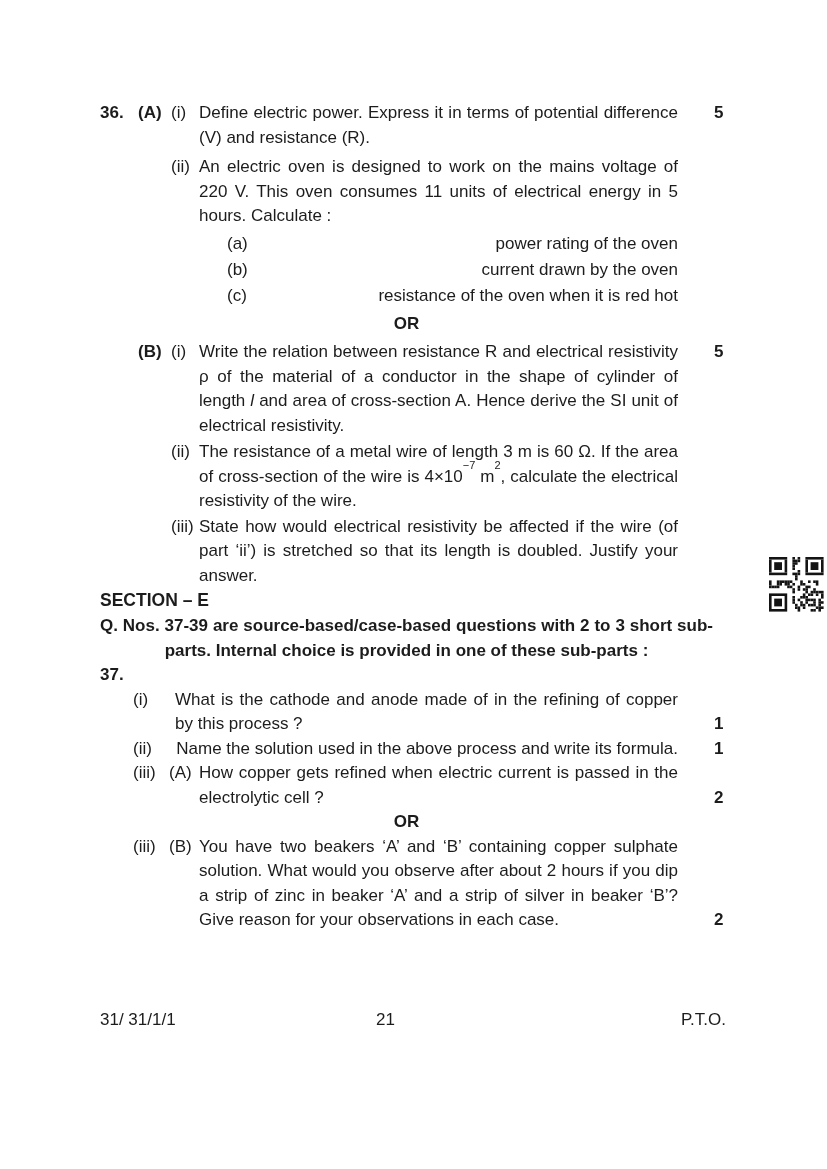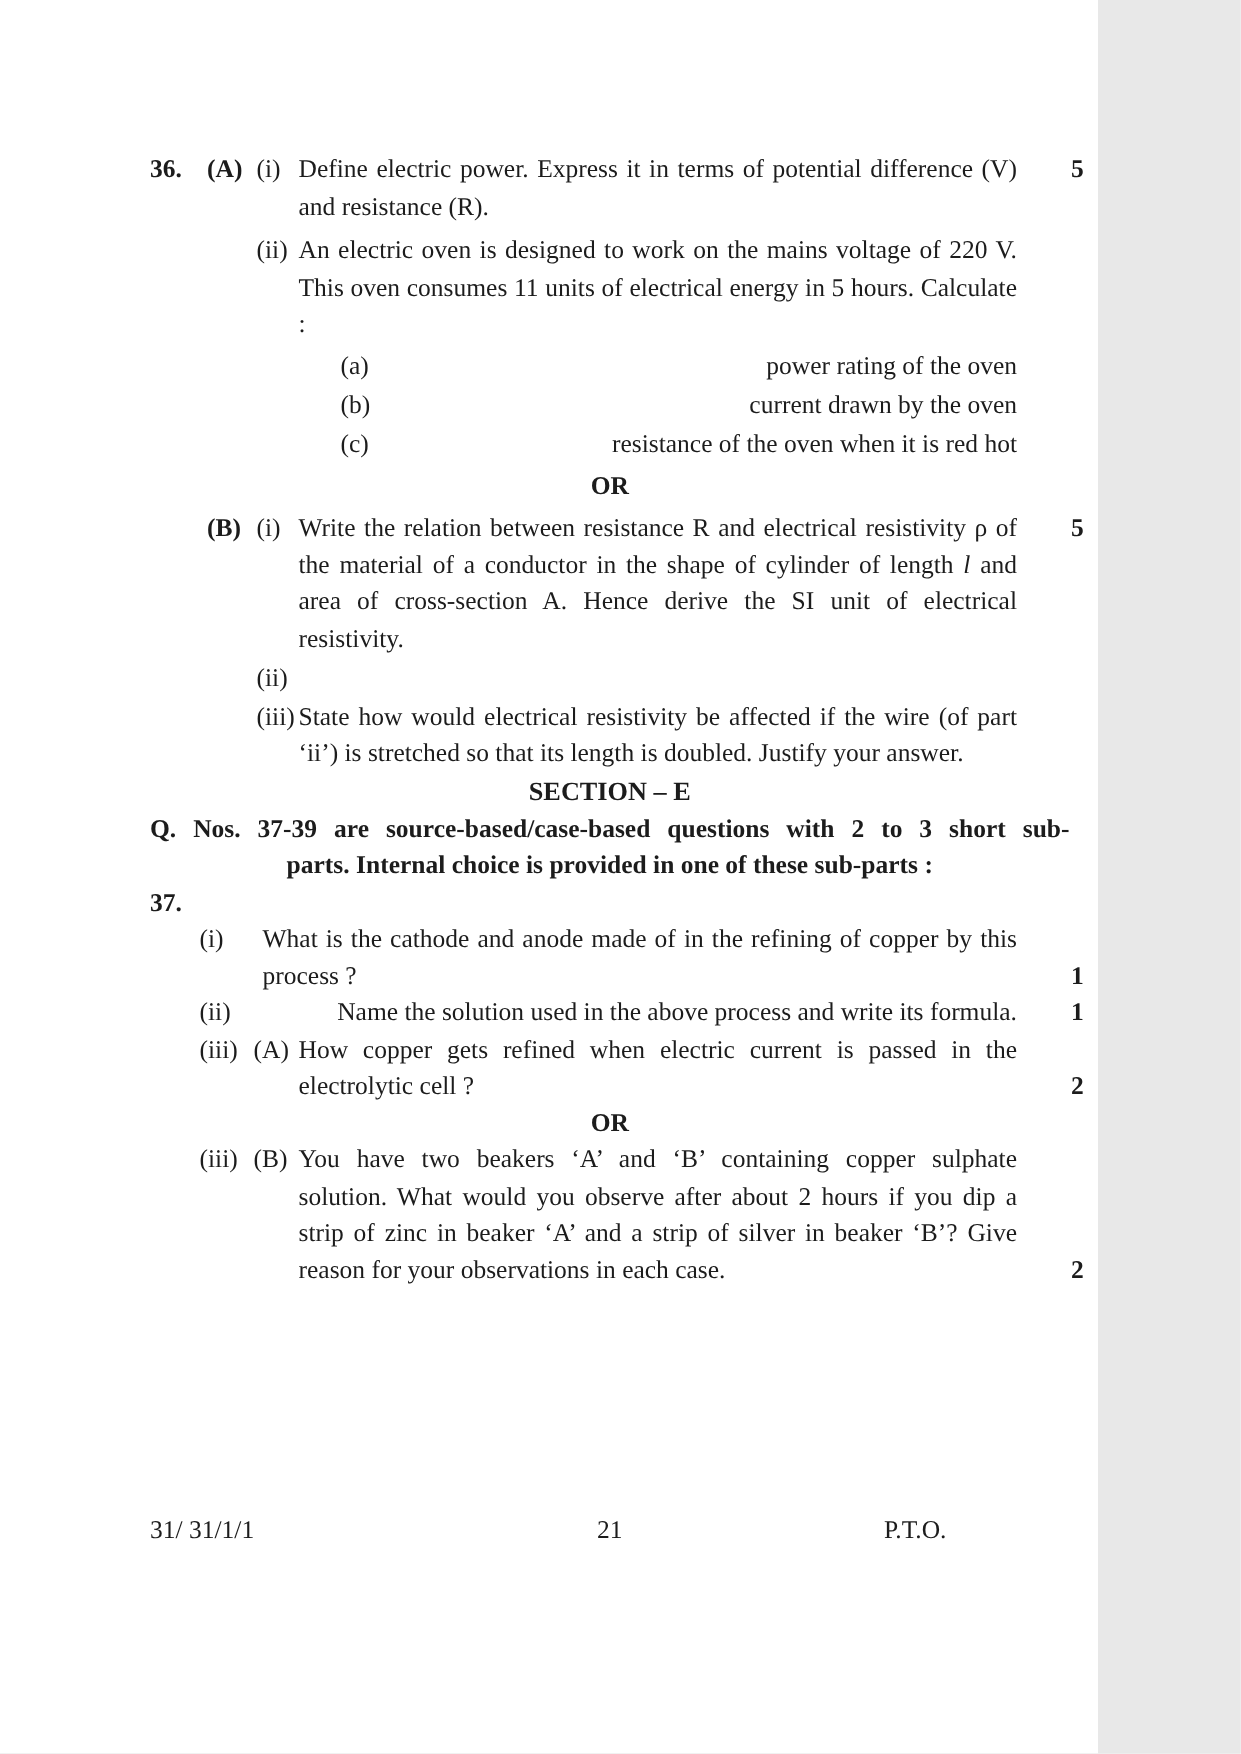--- a/index.html
+++ b/index.html
@@ -1,21 +1,21 @@
 <!DOCTYPE html>
 <html><head>
 <meta charset="utf-8">
 <style>
   html,body{margin:0;padding:0;background:#e8e8e8;}
   .page{
     position:relative;
-    width:732px;height:1169px;
+    width:827px;height:1169px;
     background:#ffffff;
     overflow:hidden;
-    font-family:Liberation Serif, serif;
+    font-family:Liberation Sans, sans-serif;
     color:#1c1c1c;
     font-size:17px;
     line-height:24.5px;
   }
   .content{
     position:relative;
     margin-left:100px;
     width:613px;
     padding-top:101px;
   }
@@ -30,35 +30,35 @@
   .sp33{min-width:33px;}   
   .roman37{min-width:42px;}
   .roman37s{min-width:36px;}
   .letter37{min-width:30px;}
   .abclabel{min-width:30px;}
   .qtext{flex:1 1 auto;text-align:justify;}
   .qtext.noj{text-align:right;}
   .mark{position:absolute;left:614px;top:0;font-weight:bold;}
   .mark-b{position:absolute;left:614px;bottom:0;font-weight:bold;}
   .center-head{text-align:center;font-weight:bold;}
-  .section-head{text-align:center;font-weight:bold;font-size:17.5px;}
+  .section-head{text-align:left;font-weight:bold;font-size:17.5px;}
   .instr{font-weight:bold;text-align:center;}
   .just-force{text-align:justify;text-align-last:justify;}
   sup{font-size:11px;line-height:0;position:relative;top:-6px;}
   .mb5{margin-bottom:5px;}
   .mb4{margin-bottom:4px;}
   .mb35{margin-bottom:3.5px;}
   .mb3{margin-bottom:3px;}
   .mb2{margin-bottom:2px;}
   .mb15{margin-bottom:1.5px;}
   .mb1{margin-bottom:1px;}
   .mb0{margin-bottom:0;}
   .footer-item{position:absolute;top:1008px;}
   .f-left{left:100px;}
-  .f-center{left:398px;}
+  .f-center{left:376px;}
   .f-right{right:101px;text-align:center;}
   .qr{position:absolute;left:769px;top:557px;width:57px;height:55px;}
 </style>
 </head>
 <body>
 
 <div class="page">
   <div class="content">
 
     <div class="qrow mb5">
@@ -97,20 +97,21 @@
       <span class="c qnum"></span>
       <span class="c letter">(B)</span>
       <span class="c roman">(i)</span>
       <div class="qtext"><span>Write the relation between resistance R and electrical resistivity ρ of the material of a conductor in the shape of cylinder of length </span><span style="font-style: italic;">l</span><span> and area of cross-section A. Hence derive the SI unit of electrical resistivity.</span></div>
       <span class="mark">5</span>
     </div>
 
     <div class="qrow mb1">
       <span class="c sp68"></span>
       <span class="c roman">(ii)</span>
+      <div class="qtext"><span>The resistance of a metal wire of length 3 m is 60 Ω. If the area of cross-section of the wire is 4×10</span><sup>−7</sup><span> m</span><sup>2</sup><span>, calculate the electrical resistivity of the wire.</span></div>
     </div>
 
     <div class="qrow mb0">
       <span class="c sp68"></span>
       <span class="c roman">(iii)</span>
       <div class="qtext">State how would electrical resistivity be affected if the wire (of part ‘ii’) is stretched so that its length is doubled. Justify your answer.</div>
     </div>
 
     <div class="section-head nopad mb15">SECTION – E</div>
 

